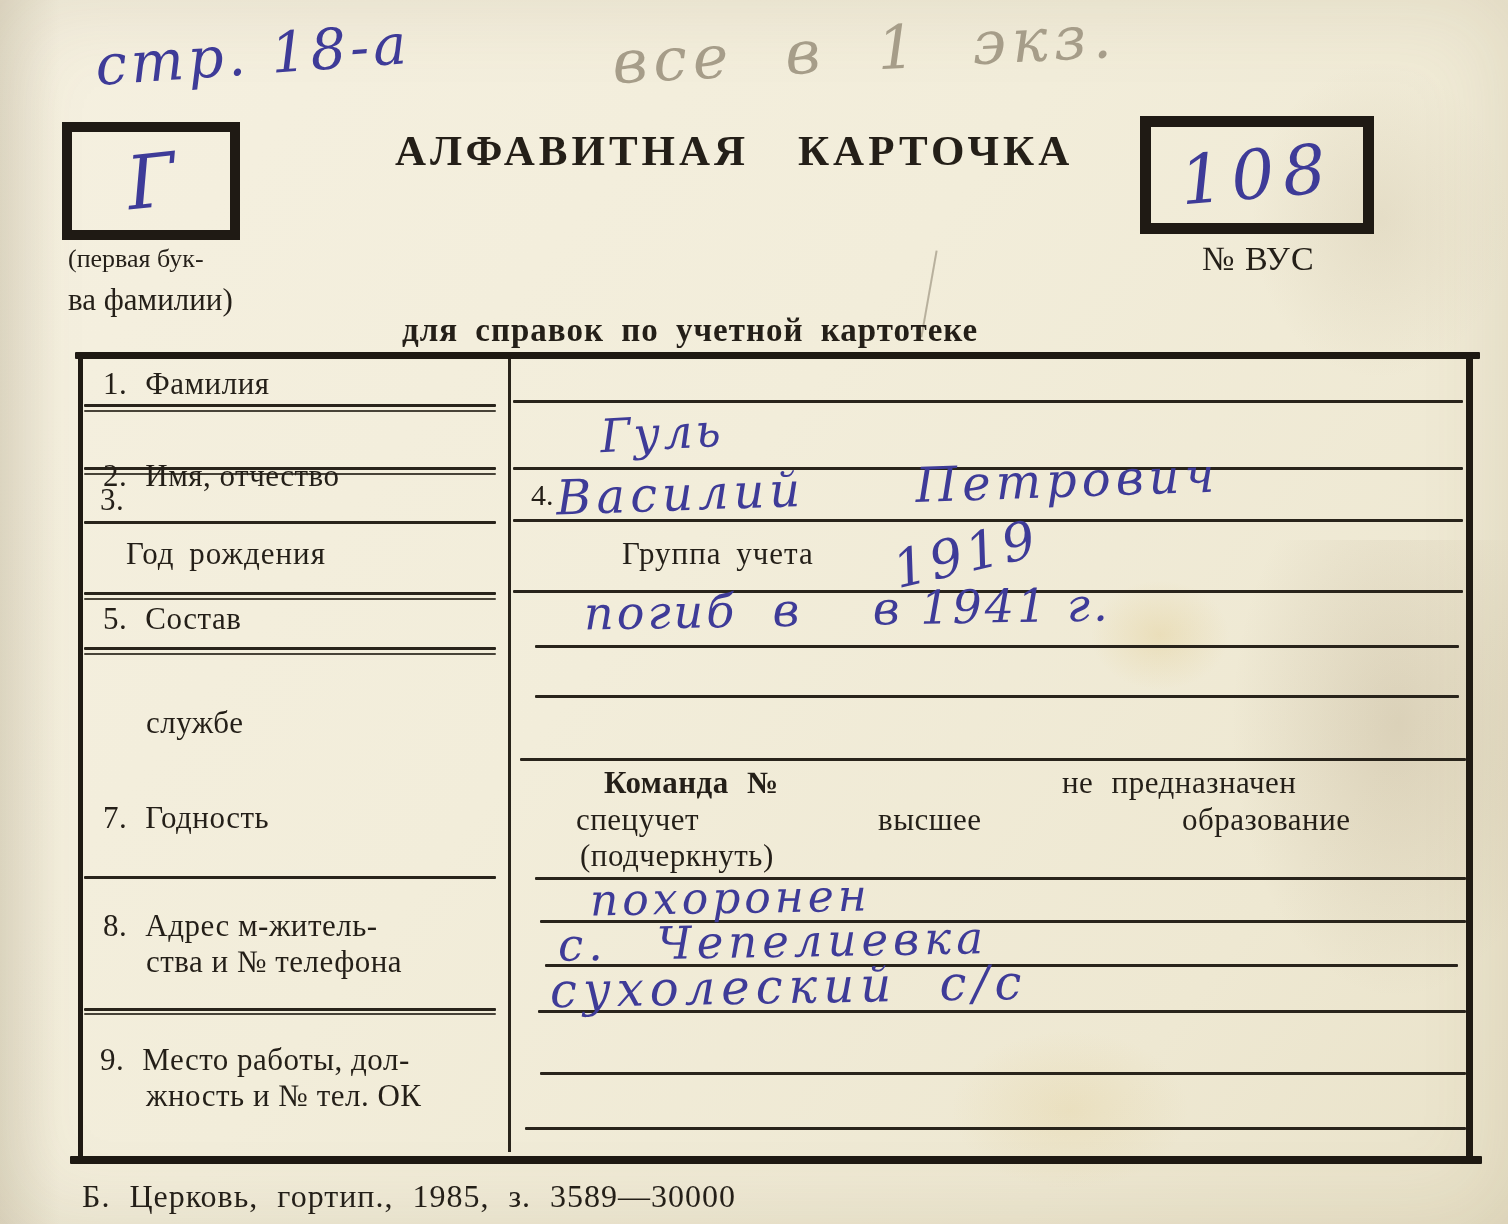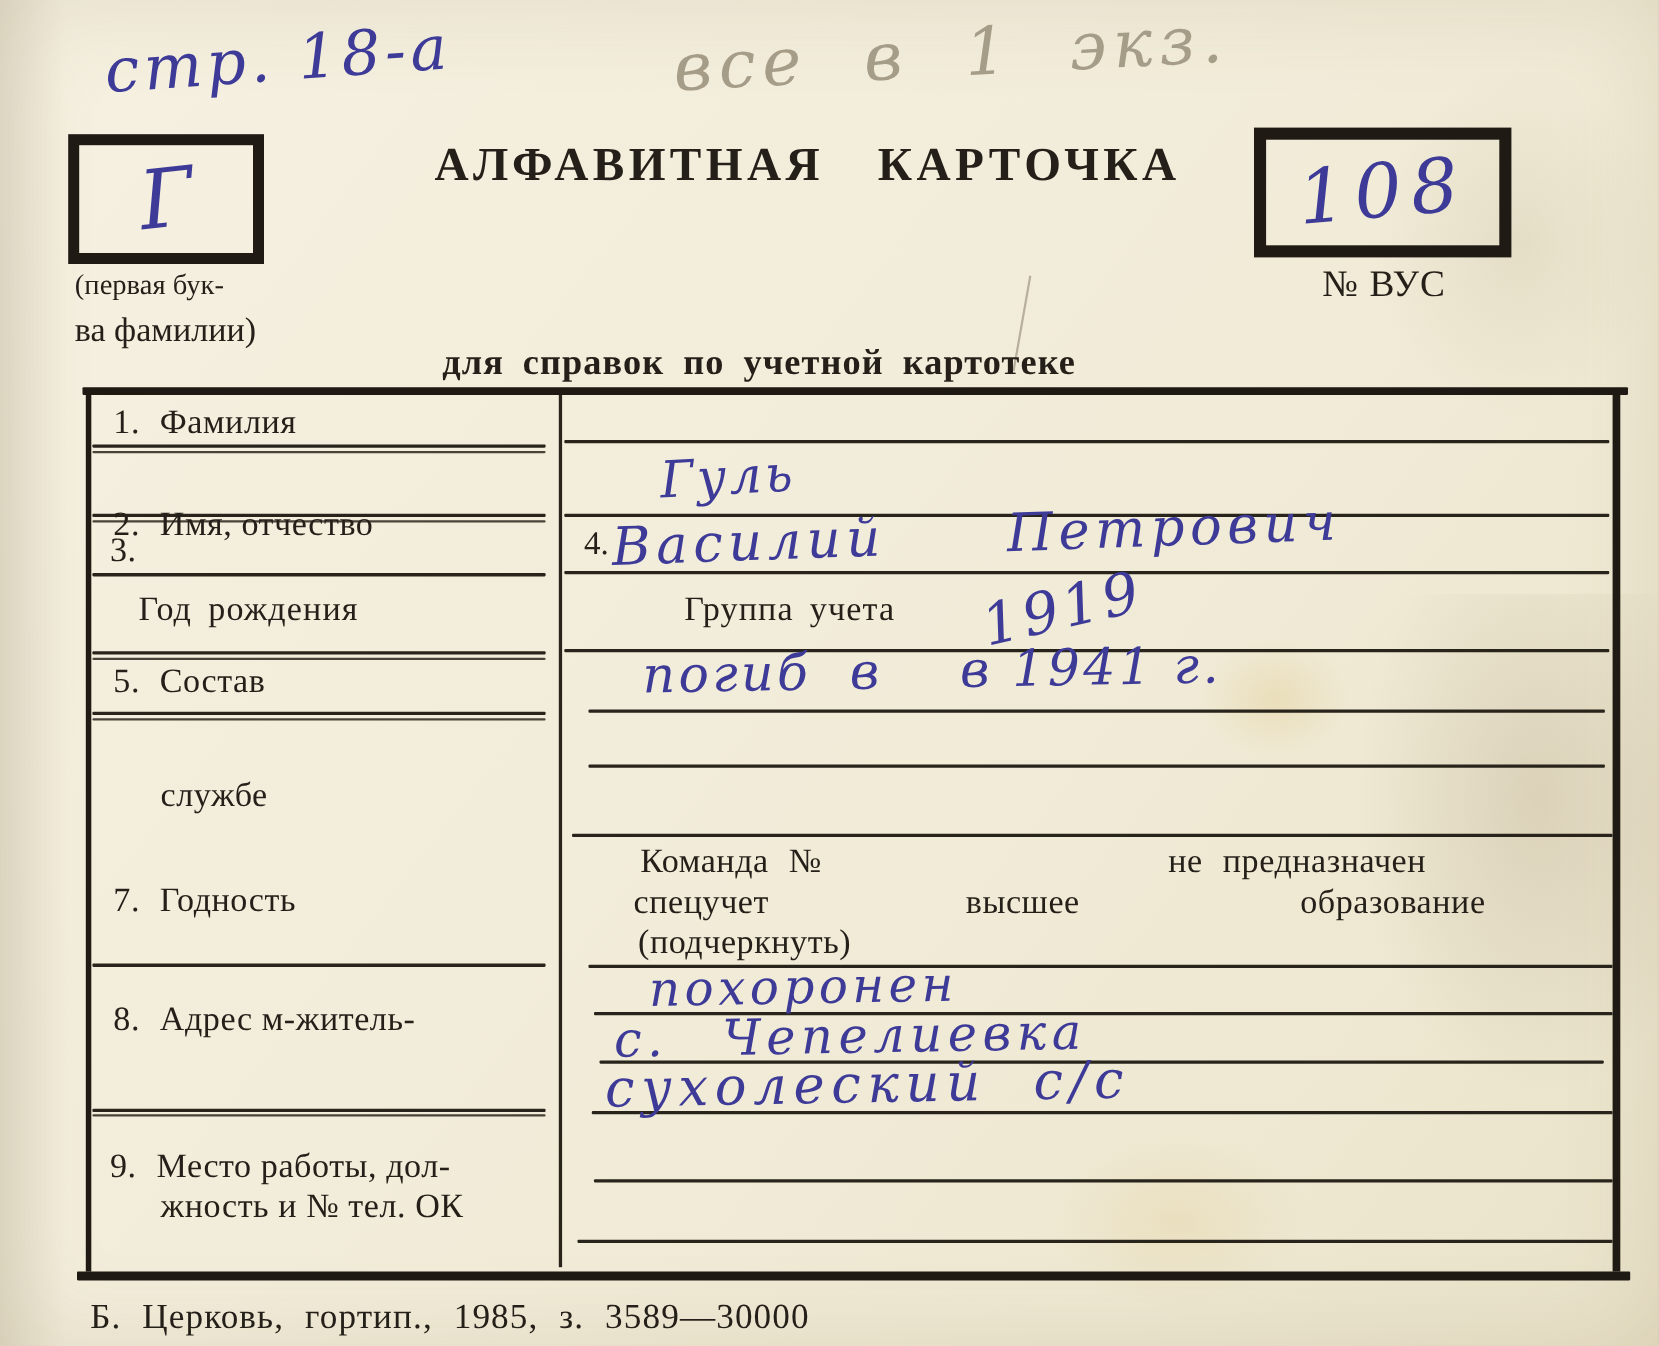--- a/index.html
+++ b/index.html
@@ -104,30 +104,31 @@
   <div class="print lbl" style="left:103px;top:601px;">
     <span class="rownum">5.</span><span>Состав</span>
   </div>
   <div class="hand" style="left:584px;top:582px;font-size:46px;letter-spacing:3px;transform:rotate(-1deg);">погиб  в    в 1941 г.</div>
 
   <div class="print lbl" style="left:146px;top:705px;text-align:center;">службе</div>
 
   <div class="print lbl" style="left:103px;top:800px;">
     <span class="rownum">7.</span><span>Годность</span>
   </div>
-  <div class="print lbl" style="left:582px;top:765px;word-spacing:10px;">Команда №</div>
+  <div class="print lbl" style="left:604px;top:765px;word-spacing:10px;font-weight:bold;">Команда №</div>
   <div class="print lbl" style="left:1062px;top:765px;word-spacing:10px;">не предназначен</div>
   <div class="print lbl" style="left:576px;top:802px;">спецучет</div>
   <div class="print lbl" style="left:878px;top:802px;">высшее</div>
   <div class="print lbl" style="left:1182px;top:802px;">образование</div>
   <div class="print lbl" style="left:580px;top:838px;">(подчеркнуть)</div>
 
   <div class="print lbl" style="left:103px;top:908px;">
     <span class="rownum">8.</span><span>Адрес м-житель-</span>
   </div>
+  <div class="print lbl" style="left:146px;top:944px;">ства и № телефона</div>
   <div class="hand" style="left:590px;top:872px;font-size:44px;letter-spacing:4px;transform:rotate(-1deg);">похоронен</div>
   <div class="hand" style="left:558px;top:915px;font-size:45px;letter-spacing:5px;word-spacing:30px;transform:rotate(-1deg);">с. Чепелиевка</div>
   <div class="hand" style="left:550px;top:958px;font-size:48px;letter-spacing:6px;transform:rotate(-1deg);">сухолеский  с/с</div>
 
   <div class="print lbl" style="left:100px;top:1042px;">
     <span class="rownum">9.</span><span>Место работы, дол-</span>
   </div>
   <div class="print lbl" style="left:146px;top:1078px;">жность и № тел. ОК</div>
 
   <div class="print" style="left:82px;top:1178px;font-size:32px;letter-spacing:1px;word-spacing:10px;">Б. Церковь, гортип., 1985, з. 3589—30000</div>

